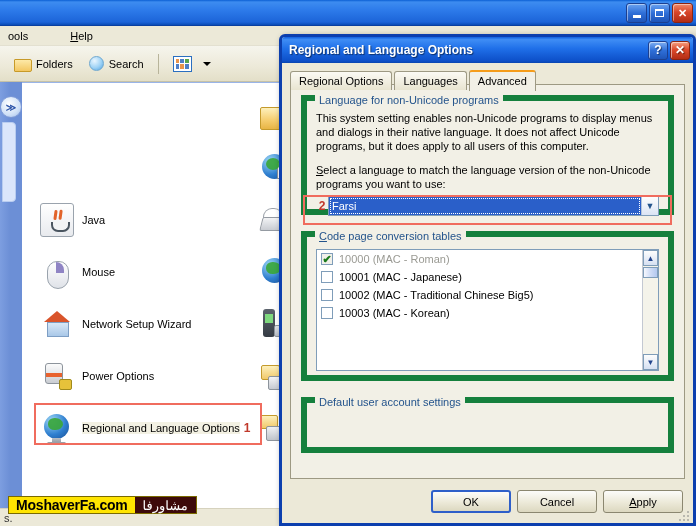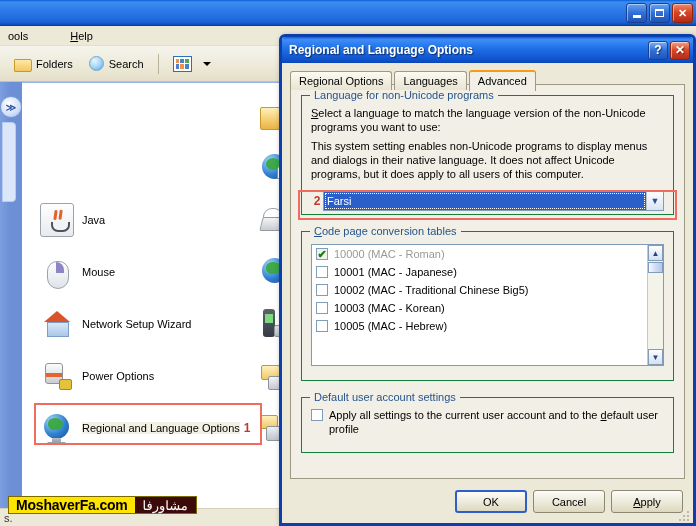--- a/index.html
+++ b/index.html
@@ -200,21 +200,21 @@
   .tabstrip { display:flex; align-items:flex-end; height:21px; position:relative; z-index:2; }
   .tab { height:19px; padding:1px 8px 0 8px; font-size:11px; color:#000;
     background:linear-gradient(to bottom,#fbfaf4,#e8e4d0); border:1px solid #9d9983;
     border-bottom:none; border-radius:3px 3px 0 0; margin-right:2px; line-height:17px; }
   .tab.active { height:21px; background:#f2f0e6; border-top:2px solid #f59c1a;
     font-weight:normal; position:relative; z-index:3; margin-bottom:-1px; line-height:17px;}
 
   .tabpanel { position:absolute; left:8px; top:47px; right:8px; bottom:44px;
     background:#f2f0e6; border:1px solid #9d9983; padding:10px 10px 0 10px; }
 
-  .gbox { position:relative; border:1px solid #15803d; background:transparent; }
+  .gbox { position:relative; border:6px solid #15803d; background:transparent; }
   .gbox > .gtitle { position:absolute; left:8px; top:-7px; background:#f2f0e6;
     padding:0 4px; font-size:11px; color:#24548c; }
   .gtitle .u { text-decoration:underline; }
 
   .desc { font-size:11px; color:#000; line-height:14px; }
   .desc p { margin-bottom:10px; }
 
   .combo-wrap { position:relative; display:flex; align-items:center; }
   .step-badge { color:#c0392b; font-weight:bold; font-size:12px; width:12px; text-align:center;}
   .combo { flex:1; height:20px; border:1px solid #7f9db9; background:#fff;
@@ -239,21 +239,21 @@
     border-left:1px solid #c3c8d2; }
   .lsb-btn { width:15px; height:16px; background:linear-gradient(to bottom,#fdfdfd,#d6e0f2);
     border:1px solid #7f9db9; display:flex;align-items:center;justify-content:center;color:#22448c;font-size:8px; }
   .lsb-thumb { position:absolute; left:0; top:17px; width:15px; height:11px;
     background:linear-gradient(to right,#f6f8fe,#cfdcf6 50%,#b3c8ef); border:1px solid #7f9db9; }
 
   .chk-row { display:flex; align-items:flex-start; font-size:11px; line-height:14px; }
   .chk-row .cbx { margin-top:1px; }
 
   .btnrow { position:absolute; right:10px; bottom:10px; display:flex; gap:6px; }
-  .dbtn { width:72px; height:23px; font-size:11px; color:#000;
+  .dbtn { width:80px; height:23px; font-size:11px; color:#000;
     background:linear-gradient(to bottom,#fcfcfa,#ece9d8 55%,#dcd8c0);
     border:1px solid #8b8770; border-radius:3px; display:flex;align-items:center;justify-content:center; }
   .dbtn.default { border:2px solid #2e5fc9; }
   .dbtn .u { text-decoration:underline; }
 
   .grip { position:absolute; right:2px; bottom:2px; width:12px; height:12px; opacity:.5;
     background:
       radial-gradient(circle 1px at 9px 3px,#888 99%,transparent),
       radial-gradient(circle 1px at 9px 7px,#888 99%,transparent),
       radial-gradient(circle 1px at 5px 7px,#888 99%,transparent),
@@ -413,25 +413,25 @@
       <div class="tab">Regional Options</div>
       <div class="tab">Languages</div>
       <div class="tab active">Advanced</div>
     </div>
   </div>
 
   <div class="tabpanel">
 
     <div class="gbox" style="height:120px; padding:10px 9px 0 9px;">
       <div class="gtitle">Language for non-Unicode programs</div>
+      <div class="desc">
+        <p>This system setting enables non-Unicode programs to display menus and dialogs in their native language. It does not affect Unicode programs, but it does apply to all users of this computer.</p>
+      </div>
       <div class="desc" style="margin-bottom:5px;">
         <span class="u">S</span><span>elect a language to match the language version of the non-Unicode programs you want to use:</span>
-      </div>
-      <div class="desc">
-        <p>This system setting enables non-Unicode programs to display menus and dialogs in their native language. It does not affect Unicode programs, but it does apply to all users of this computer.</p>
       </div>
       <div class="combo-wrap" style="margin-top:1px;">
         <span class="step-badge">2</span>
         <span class="combo">
           <span class="combo-val">Farsi</span>
           <span class="combo-arrow">▼</span>
         </span>
       </div>
       <div class="red-outline" style="left:-4px; top:94px; right:-4px; height:30px;"></div>
     </div>
@@ -449,39 +449,31 @@
           <span>10001 (MAC - Japanese)</span>
         </div>
         <div class="cprow">
           <span class="cbx"></span>
           <span>10002 (MAC - Traditional Chinese Big5)</span>
         </div>
         <div class="cprow">
           <span class="cbx"></span>
           <span>10003 (MAC - Korean)</span>
         </div>
-        <div class="cprow">
-          <span class="cbx"></span>
-          <span>10005 (MAC - Hebrew)</span>
-        </div>
 
         <div class="list-sb">
           <div class="lsb-btn">▲</div>
           <div class="lsb-thumb"></div>
           <div class="lsb-btn" style="position:absolute;bottom:0;">▼</div>
         </div>
       </div>
     </div>
 
     <div class="gbox" style="height:56px; margin-top:16px; padding:10px 9px 0 9px;">
       <div class="gtitle">Default user account settings</div>
-      <div class="chk-row">
-        <span class="cbx"></span>
-        <span><span>Apply all settings to the current user account and to the </span><span class="u">d</span><span>efault user profile</span></span>
-      </div>
     </div>
   </div>
 
   <div class="btnrow">
     <div class="dbtn default">OK</div>
     <div class="dbtn">Cancel</div>
     <div class="dbtn">
         <span class="u">A</span>
         <span>pply</span>
       </div>

